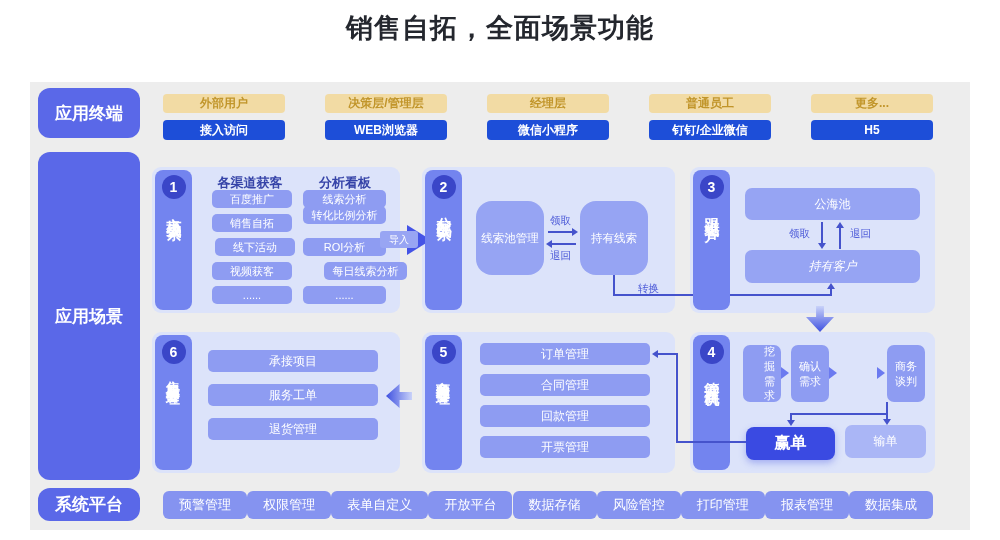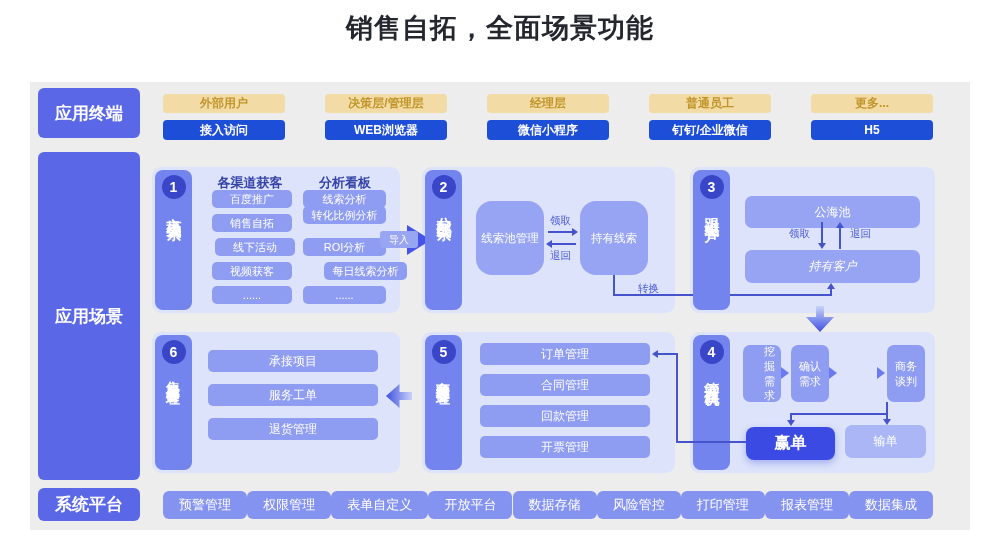--- a/index.html
+++ b/index.html
@@ -2,21 +2,21 @@
 <html><head>
 <meta charset="utf-8">
 <style>
   * { margin:0; padding:0; box-sizing:border-box; }
   body { font-family:"Liberation Sans","DejaVu Sans",sans-serif; background:#fff; }
   #stage { position:relative; width:1000px; height:540px; background:#fff; overflow:hidden; }
   .title { position:absolute; left:0; right:0; top:10px; text-align:center;
            font-size:27px; font-weight:bold; color:#24272e; letter-spacing:1px; }
   .graybg { position:absolute; left:30px; top:82px; width:940px; height:448px; background:#ededed; }
 
-  .rail { position:absolute; left:38px; width:102px; background:#5a68e8; border-radius:6px;
+  .rail { position:absolute; left:38px; width:102px; background:#5a68e8; border-radius:12px;
           color:#fff; font-weight:bold; font-size:17px; display:flex; align-items:center; justify-content:center; }
   .rail-terminal { top:88px; height:50px; }
   .rail-scenario { top:152px; height:328px; }
   .rail-platform { top:488px; height:33px; }
 
   .tcol { position:absolute; width:122px; }
   .tlight { position:absolute; top:94px; height:19px; width:122px; background:#f2dba4; color:#c1952a;
             border-radius:4px; font-size:12px; font-weight:bold; display:flex; align-items:center; justify-content:center; }
   .tgold  { position:absolute; top:120px; height:20px; width:122px; background:#1d4ed8; color:#fff;
             border-radius:4px; font-size:12px; font-weight:bold; display:flex; align-items:center; justify-content:center; }
@@ -148,21 +148,21 @@
   <div class="vline" style="left:613px;top:275px;height:21px;"></div>
   <div class="hline" style="left:613px;top:294px;width:219px;"></div>
   <div class="vline" style="left:830px;top:288px;height:8px;"></div>
   <div class="arr-u" style="left:827px;top:283px;"></div>
   <div class="flowlabel" style="left:638px;top:282px;">转换</div>
 
   <div class="vbar" style="left:693px;top:170px;height:140px;">
     <div class="numcircle">3</div>
     <div class="vtitle">跟进客户</div>
   </div>
-  <div class="flatbox" style="left:745px;top:188px;width:175px;height:32px;margin-top:8px;">公海池</div>
+  <div class="flatbox" style="left:745px;top:188px;width:175px;height:32px;">公海池</div>
   <div class="flatbox" style="left:745px;top:250px;width:175px;height:33px;font-style:italic;">持有客户</div>
   <div class="flowlabel" style="left:789px;top:227px;">领取</div>
   <div class="vline" style="left:821px;top:222px;height:22px;"></div>
   <div class="arr-d" style="left:818px;top:243px;"></div>
   <div class="vline" style="left:839px;top:227px;height:22px;"></div>
   <div class="arr-u" style="left:836px;top:222px;"></div>
   <div class="flowlabel" style="left:850px;top:227px;">退回</div>
 
   <div class="thick-down" style="left:806px;top:306px;"></div>
 

